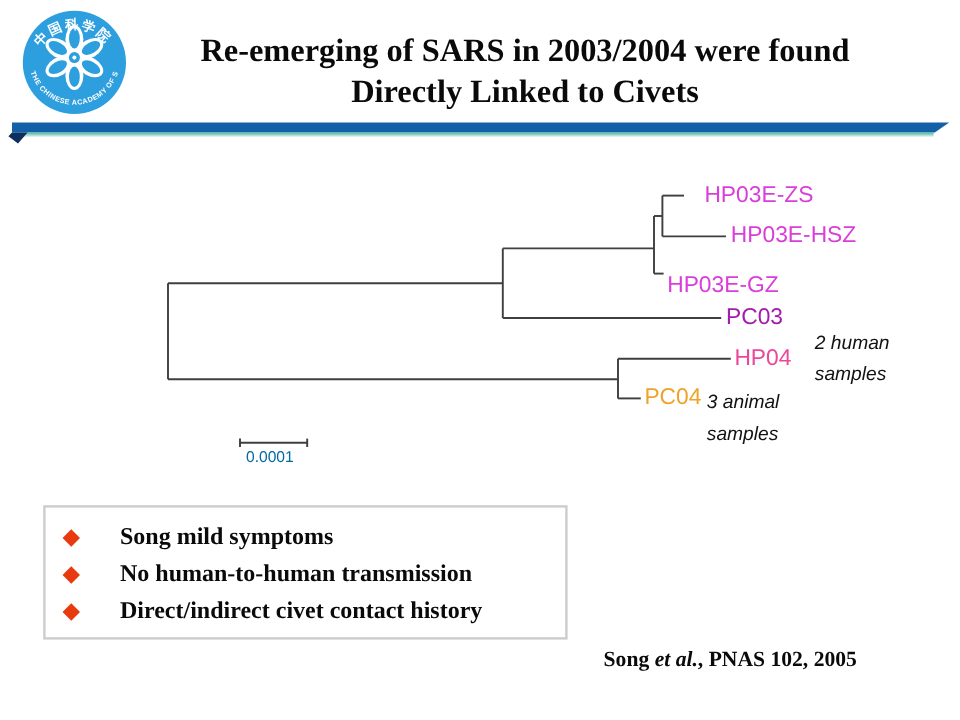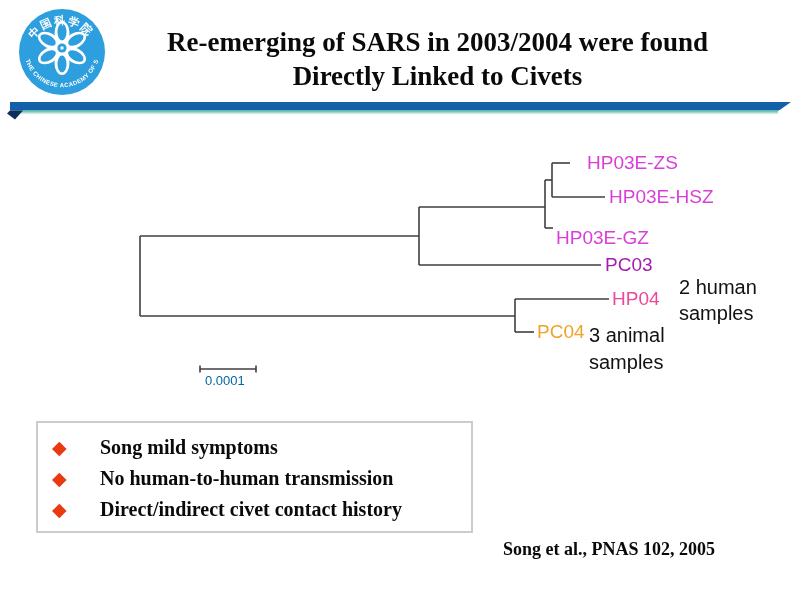--- a/index.html
+++ b/index.html
@@ -38,23 +38,24 @@
 
   .taxon {
     position: absolute;
     font-size: 19px;
     line-height: 22px;
     font-family: "Liberation Sans", sans-serif;
     white-space: nowrap;
   }
   .annotation {
     position: absolute;
-    font-size: 20px;
+    font-size: 16px;
     color: #121212;
     white-space: nowrap;
+    font-style: italic;
   }
   #scale-label {
     position: absolute;
     left: 205px; top: 373px;
     font-size: 13px;
     color: #0369a1;
   }
 
   
   #notes-box {
@@ -83,21 +84,21 @@
   
   #citation {
     position: absolute;
     left: 503px; top: 539px;
     font-family: "Liberation Serif", serif;
     font-weight: bold;
     font-size: 18px;
     color: #0a0a0a;
     white-space: nowrap;
   }
-  #citation .it { }
+  #citation .it { font-style: italic; }
 </style>
 </head>
 <body>
 
 <div id="slide">
 
   <svg id="logo" viewBox="0 0 92 92">
     <circle cx="46" cy="46" r="43" fill="#2d9ede"></circle>
 
     <g>

